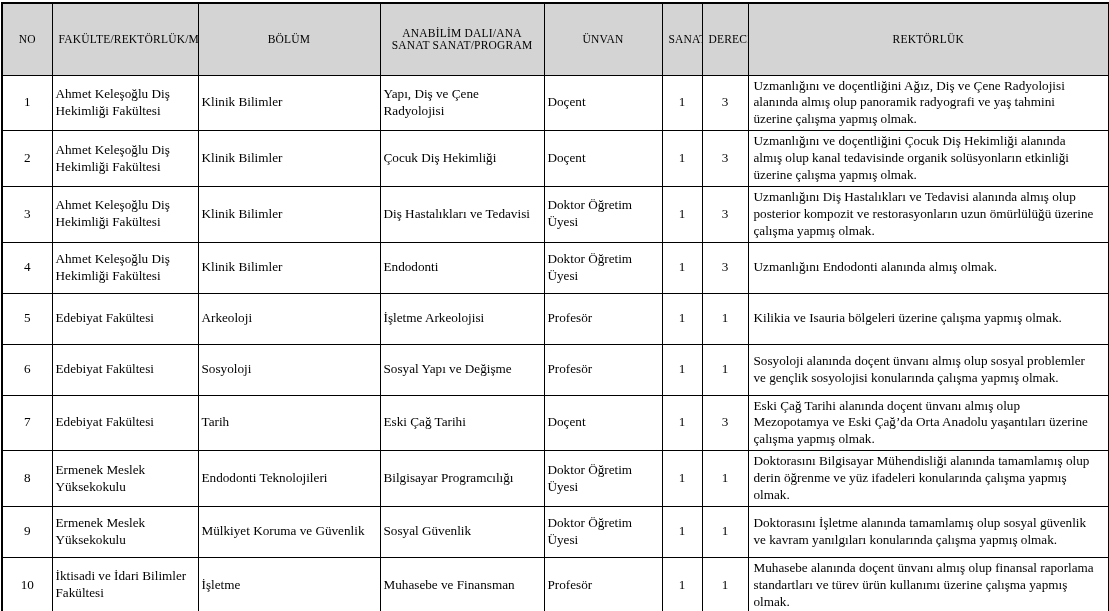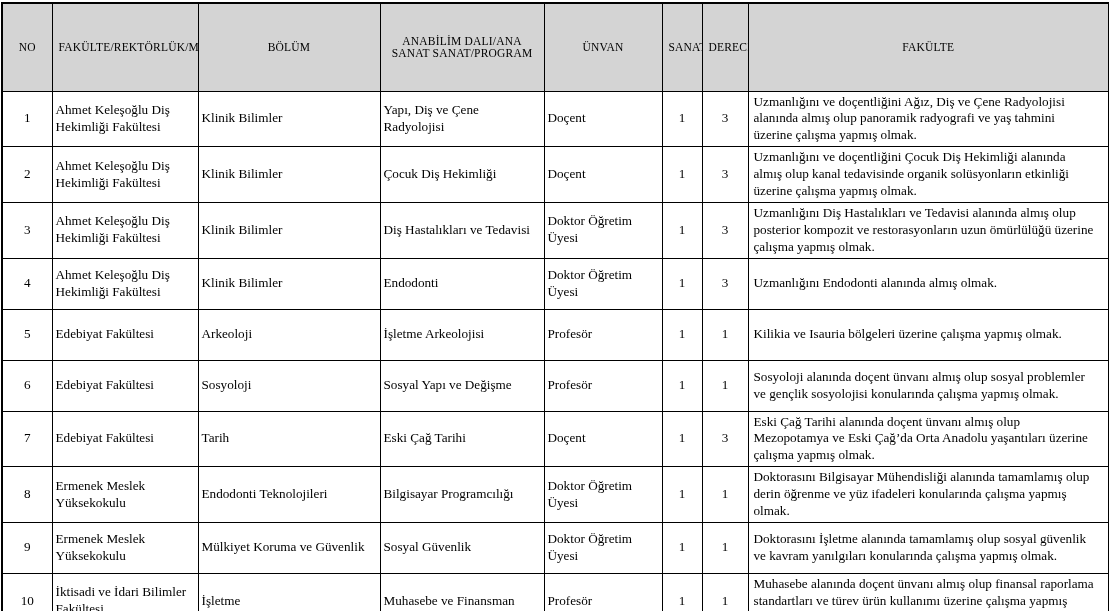--- a/index.html
+++ b/index.html
@@ -26,21 +26,21 @@
     box-sizing: border-box;
     overflow: hidden;
   }
   thead th {
     background: #d4d4d4;
     font-weight: normal;
     font-size: 11.5px;
     letter-spacing: 0.2px;
     text-align: center;
     vertical-align: middle;
-    height: 88px;
+    height: 72px;
     padding: 2px 6px;
   }
   tbody td {
     background: #ffffff;
     font-size: 13.2px;
     line-height: 1.28;
     vertical-align: middle;
     height: 51px;
     padding: 2px 4px 2px 3px;
     text-align: left;
@@ -73,21 +73,21 @@
     </colgroup>
     <thead>
       <tr>
         <th>NO</th>
         <th>FAKÜLTE/REKTÖRLÜK/MYO</th>
         <th>BÖLÜM</th>
         <th>ANABİLİM DALI/ANA SANAT SANAT/PROGRAM</th>
         <th>ÜNVAN</th>
         <th>SANAT</th>
         <th>DERECE</th>
-        <th>FAKÜLTE</th>
+        <th>REKTÖRLÜK</th>
       </tr>
     </thead>
     <tbody>
         <tr>
           <td class="col-no">1</td>
           <td class="col-fakulte">Ahmet Keleşoğlu Diş Hekimliği Fakültesi</td>
           <td class="col-bolum">Klinik Bilimler</td>
           <td class="col-anabilim">Yapı, Diş ve Çene Radyolojisi</td>
           <td class="col-unvan">Doçent</td>
           <td class="col-adet">1</td>

